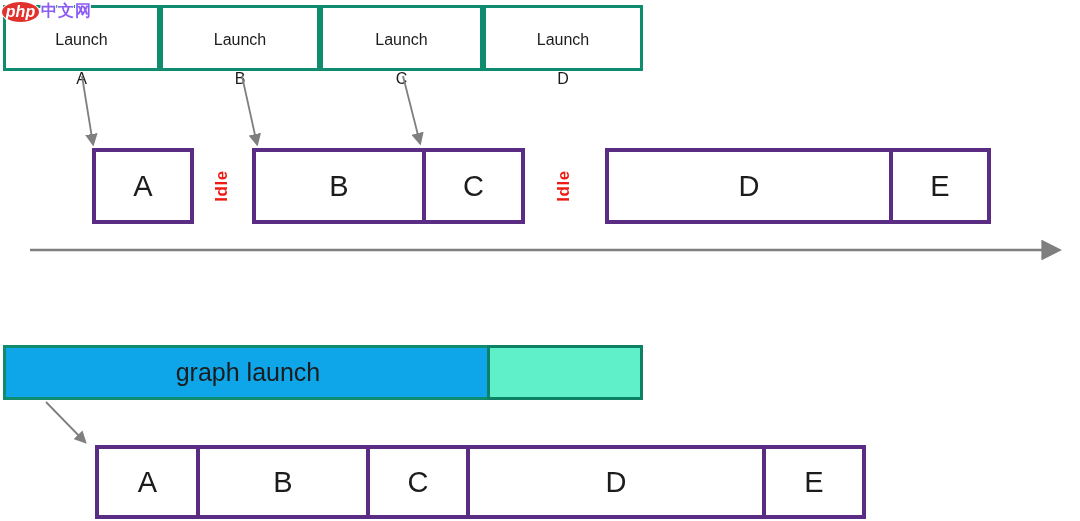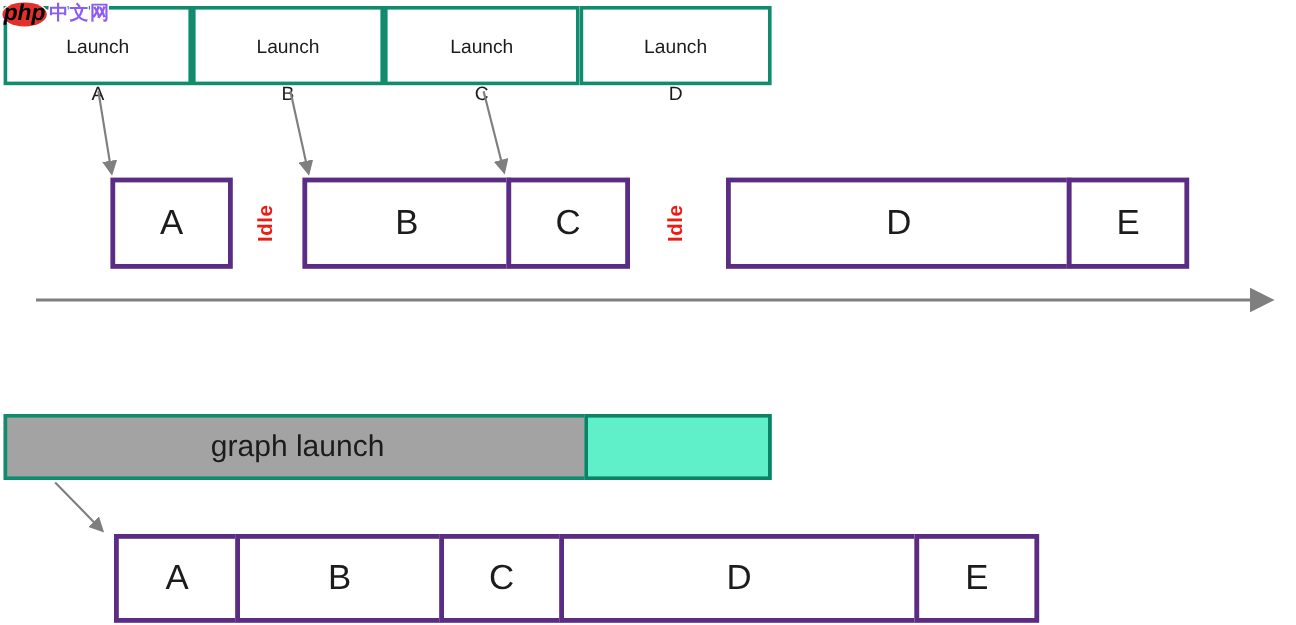--- a/index.html
+++ b/index.html
@@ -35,21 +35,21 @@
   }
   .idle span{
     transform:rotate(-90deg);color:var(--c-idle-red,#ee1b12);
     font-weight:bold;font-size:17px;letter-spacing:.5px;
   }
   .idle-1{left:192px;top:156px;}
   .idle-2{left:534px;top:156px;}
   
   .graph-launch{
     position:absolute;left:3px;top:345px;width:640px;height:55px;box-sizing:border-box;
-    border:3px solid var(--c-teal,#0f8b6d);background:#a3a3a3;
+    border:3px solid var(--c-teal,#0f8b6d);background:#0ea5e9;
   }
   .graph-launch .gl-label{
     position:absolute;left:0;top:0;width:484px;height:100%;
     display:flex;align-items:center;justify-content:center;
     font-size:25px;font-weight:500;
   }
   .graph-launch .gl-fill{
     position:absolute;top:-3px;right:-3px;width:156px;height:55px;box-sizing:border-box;
     background:var(--c-mint-fill,#5ff0c9);border:3px solid var(--c-teal-dark,#0c8166);
   }
@@ -60,21 +60,21 @@
   
   .overlay{position:absolute;left:0;top:0;width:1080px;height:521px;pointer-events:none;}
   .arrow{stroke:var(--c-arrow-gray,#7f7f7f);stroke-width:1.8;fill:none;}
   .timeline{stroke:var(--c-arrow-gray,#7f7f7f);stroke-width:2.6;fill:none;}
   .ah{fill:var(--c-arrow-gray,#7f7f7f);}
   
   .logo{position:absolute;left:2px;top:1px;display:flex;align-items:center;gap:2px;z-index:5;}
   .logo-oval{
     width:37px;height:20px;border-radius:50%;background:var(--c-logo-red,#e2302c);
     box-shadow:0 0 0 1px #fff;display:flex;align-items:center;justify-content:center;
-    color:#000000;font-style:italic;font-weight:bold;font-size:19px;line-height:1;
+    color:#ffffff;font-style:italic;font-weight:bold;font-size:16px;line-height:1;
   }
   .logo-cn{
     font-weight:bold;font-size:16px;color:#8b5cf6;letter-spacing:1px;
     text-shadow:-1px -1px 0 #fff,1px -1px 0 #fff,-1px 1px 0 #fff,1px 1px 0 #fff;
   }
 </style>
 </head>
 <body>
 
 <div class="canvas">

